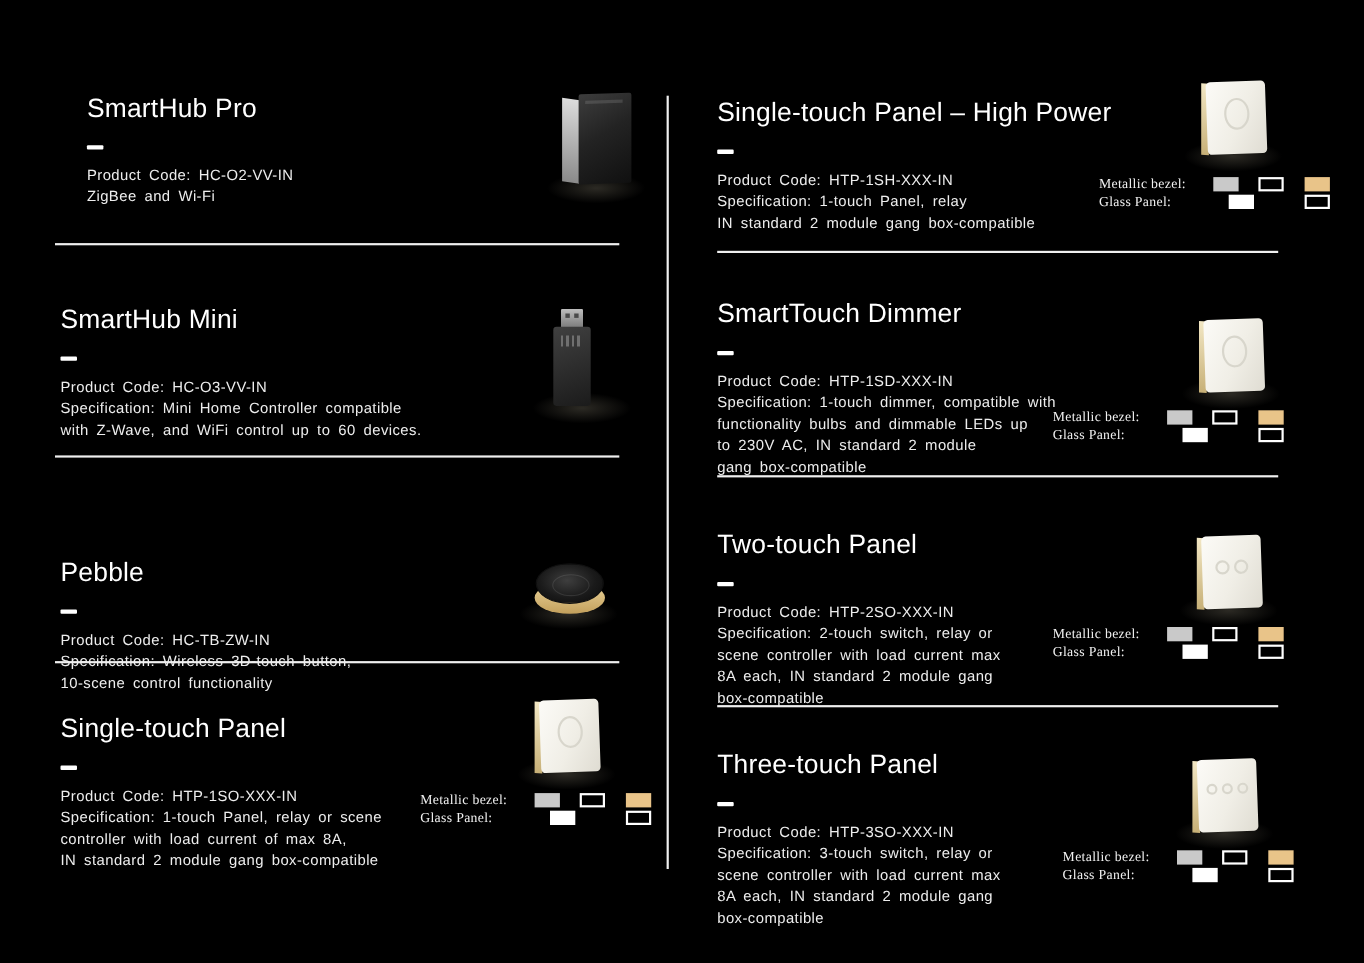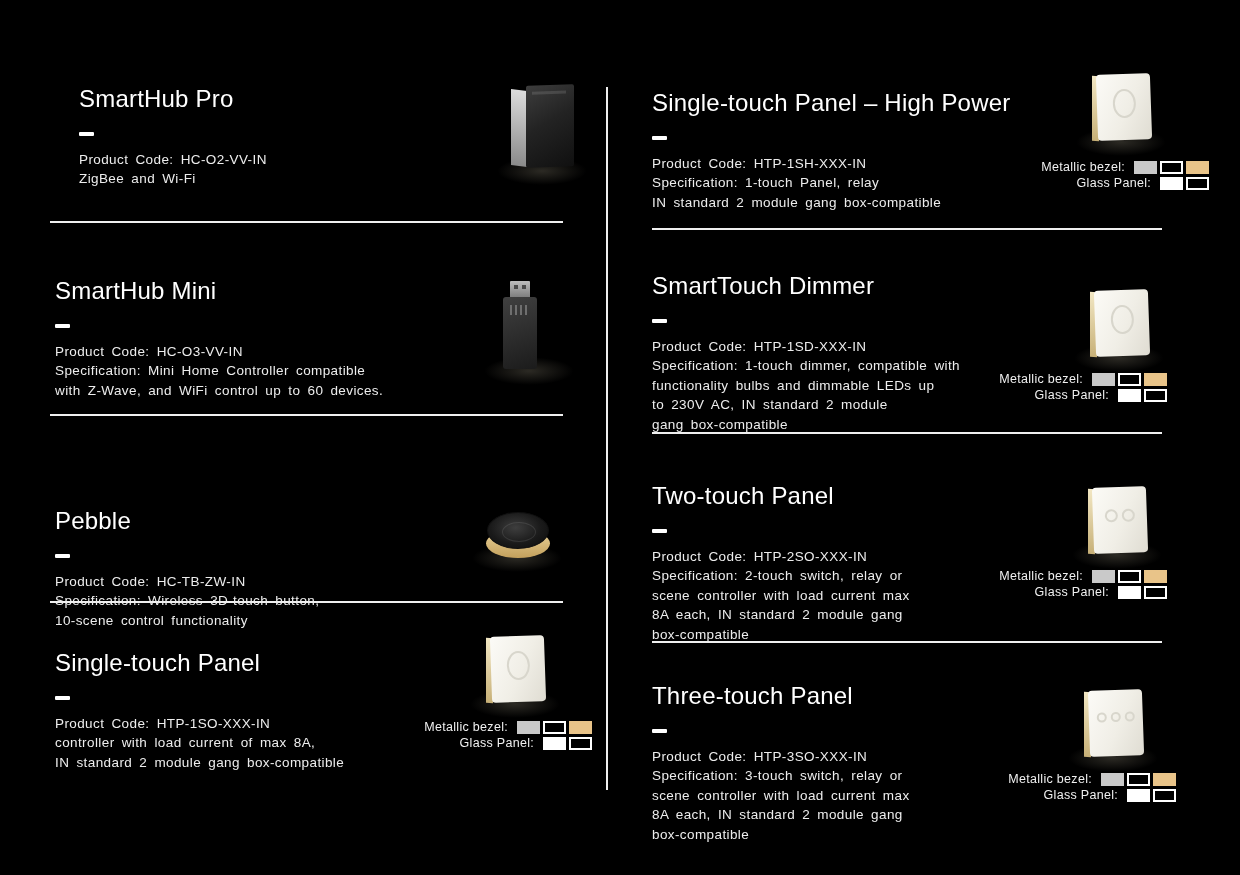--- a/index.html
+++ b/index.html
@@ -29,21 +29,21 @@
   #l3{left:55px;top:488px;} #l4{left:55px;top:630px;}
   #r1{left:652px;top:70px;} #r2{left:652px;top:253px;}
   #r3{left:652px;top:463px;} #r4{left:652px;top:663px;}
   
   .swatches{position:absolute;width:210px;}
   #l4 .swatches{left:327px;top:90px;}
   #r1 .swatches{left:347px;top:90px;}
   #r2 .swatches{left:305px;top:119px;}
   #r3 .swatches{left:305px;top:106px;}
   #r4 .swatches{left:314px;top:109px;}
-  .sw-row{display:flex;align-items:center;justify-content:flex-end;height:14px;margin-bottom:2px;}
+  .sw-row{display:flex;align-items:center;justify-content:space-between;height:14px;margin-bottom:2px;font-family:Liberation Serif, serif;}
   .sw-label{font-size:12.5px;color:#f0f0f0;letter-spacing:.3px;margin-right:6px;white-space:nowrap;}
   .sw{width:23px;height:13px;margin-left:3px;box-sizing:border-box;}
   .sw-silver{background:var(--c-silver,#c9c9c9);}
   .sw-gold{background:var(--c-gold,#e9c489);}
   .sw-white{background:var(--c-white,#ffffff);}
   .sw-outline{background:transparent;border:2px solid #ffffff;}
   
   .prod-img{position:absolute;}
   .img-glow{position:absolute;left:-14px;bottom:-12px;width:90px;height:28px;
     background:radial-gradient(ellipse at center, rgba(110,105,90,.40), rgba(0,0,0,0) 70%);}
@@ -134,20 +134,21 @@
       <div class="base"></div>
       <div class="top"></div>
     </div>
   </article>
 
   <article class="card" id="l4">
     <h2 class="title">Single-touch Panel</h2>
     <div class="dash"></div>
     <div class="body">
       <div class="line">Product Code: HTP-1SO-XXX-IN</div>
+      <div class="line">Specification: 1-touch Panel, relay or scene</div>
       <div class="line">controller with load current of max 8A,</div>
       <div class="line">IN standard 2 module gang box-compatible</div>
     </div>
     <div class="prod-img panel" style="left:429px;top:6px;">
       <div class="img-glow"></div>
       <div class="pedge"></div>
       <div class="pbody">
           <div class="circ big"></div>
         </div>
     </div>

